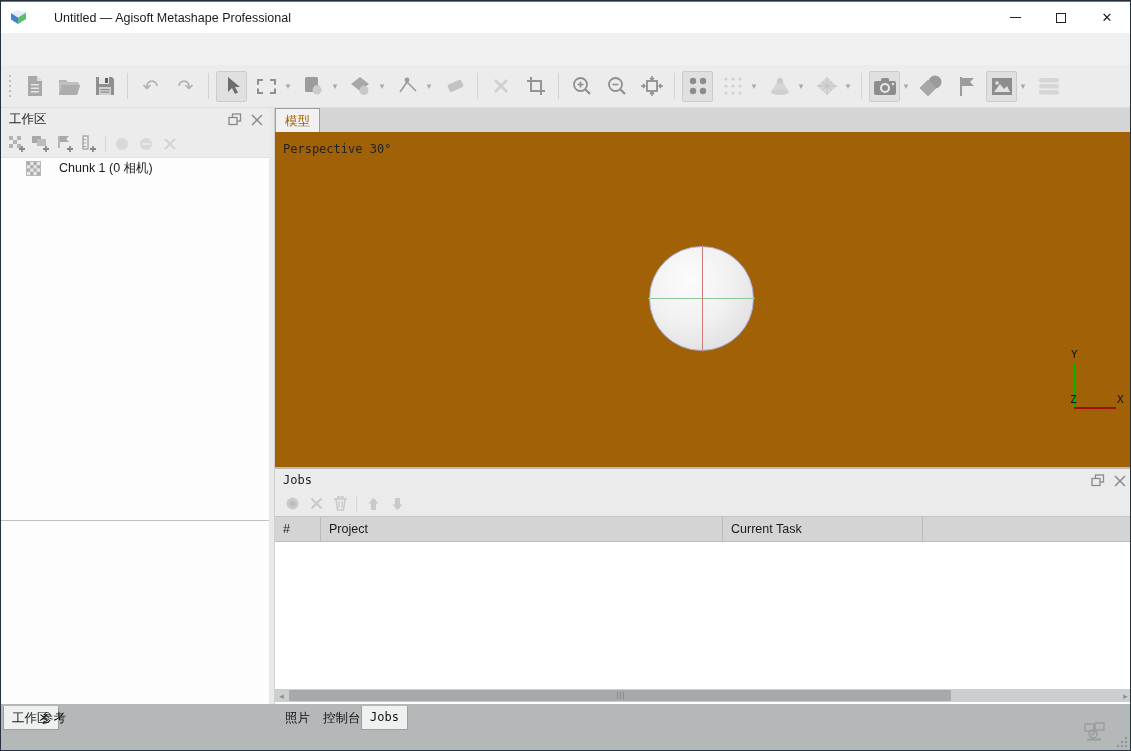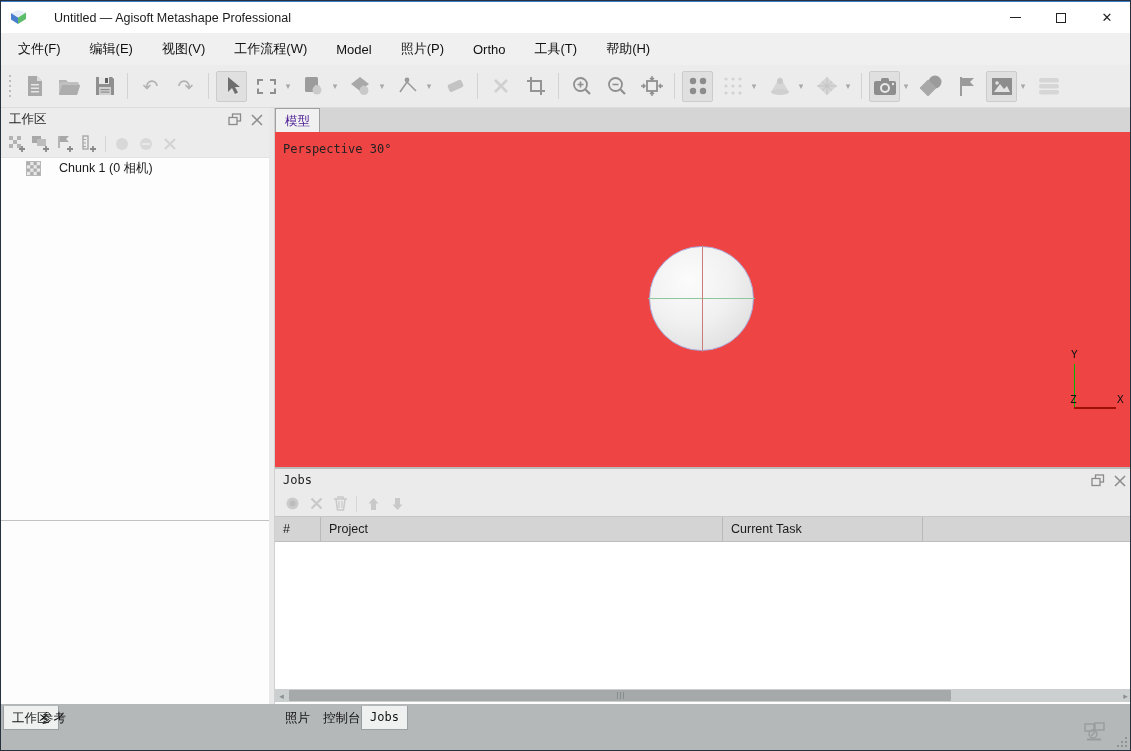--- a/index.html
+++ b/index.html
@@ -61,23 +61,23 @@
   .ws-sep { width:1px; height:16px; background:#d6d6d6; margin:0 4px; }
   .tree { position:absolute; left:0; top:50px; width:100%; }
   .tree-row { display:flex; align-items:center; height:21px; font-size:12.5px; color:#1c1c1c; }
   .tree-row .ticon { margin-right:6px; }
   .lp-divider { position:absolute; left:0; top:412px; width:100%; height:1px; background:#c2c2c2; }
 
   .vsplitter { position:absolute; left:268px; top:107px; width:6px; height:596px; background:#e9e9e9; border-right:1px solid #d0d0d0; }
 
   .main-area { position:absolute; left:274px; top:107px; width:857px; height:596px; background:#ffffff; }
   .doc-tabbar { position:absolute; left:0; top:0; width:100%; height:24px; background:#d5d5d5; }
-  .doc-tab { position:absolute; left:0; top:0; height:24px; padding:4px 9px 0 9px; font-size:12.5px; color:#4c1d95; background:#f1f1f1; border:1px solid #9f9f9f; border-bottom:none; }
-
-  .viewport { position:absolute; left:0; top:24px; width:100%; height:335px; background:#ef4444; overflow:hidden; }
+  .doc-tab { position:absolute; left:0; top:0; height:24px; padding:4px 9px 0 9px; font-size:12.5px; color:#a16207; background:#f1f1f1; border:1px solid #9f9f9f; border-bottom:none; }
+
+  .viewport { position:absolute; left:0; top:24px; width:100%; height:335px; background:#a16207; overflow:hidden; }
   .overlay-label { position:absolute; left:8px; top:10px; font-size:12px; color:#222; }
 
   .sphere { position:absolute; left:374px; top:114px; width:105px; height:105px; border-radius:50%;
     border:1px solid #a9a9d9;
     background:radial-gradient(circle at 38% 32%, #fcfcfc 0%, #f1f1f1 45%, #e3e3e3 75%, #d7d7d7 100%); }
   .sph-hline { position:absolute; left:373px; top:166px; width:107px; height:1px; background:#8cc89c; }
   .sph-vline-red { position:absolute; left:427px; top:113px; width:1px; height:107px; background:#cc7a7a; }
   .sph-vline-teal { position:absolute; left:421px; top:116px; width:1px; height:101px; background:#c8e2d4; opacity:.8; }
 
   .axis-label { position:absolute; font-size:11px; color:#111; }
@@ -125,31 +125,20 @@
         </div>
       <div class="win-btn">
           <span class="glyph-max"></span>
         </div>
       <div class="win-btn">
           <span class="glyph-close">✕</span>
         </div>
     </div>
   </div>
 
-  <div class="menubar">
-    <span class="menu-item">文件(F)</span>
-    <span class="menu-item">编辑(E)</span>
-    <span class="menu-item">视图(V)</span>
-    <span class="menu-item">工作流程(W)</span>
-    <span class="menu-item">Model</span>
-    <span class="menu-item">照片(P)</span>
-    <span class="menu-item">Ortho</span>
-    <span class="menu-item">工具(T)</span>
-    <span class="menu-item">帮助(H)</span>
-  </div>
 
   <div class="toolbar">
     <div class="tb-grip">
         <i></i>
         <i></i>
         <i></i>
         <i></i>
         <i></i>
       </div>
 

